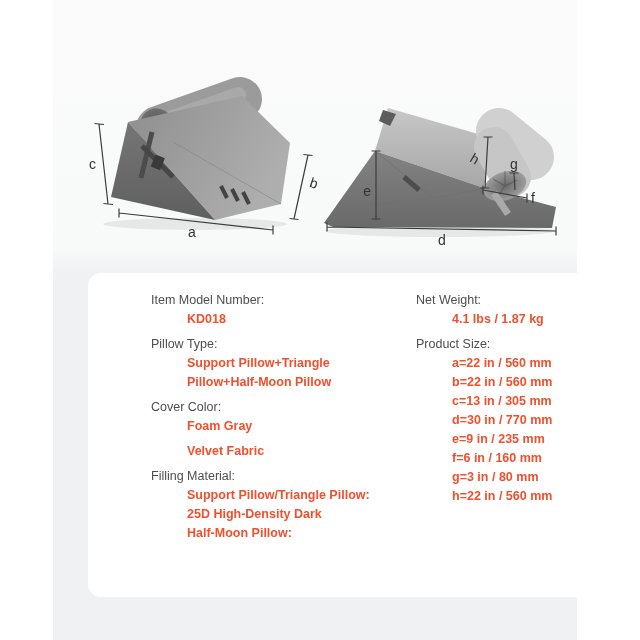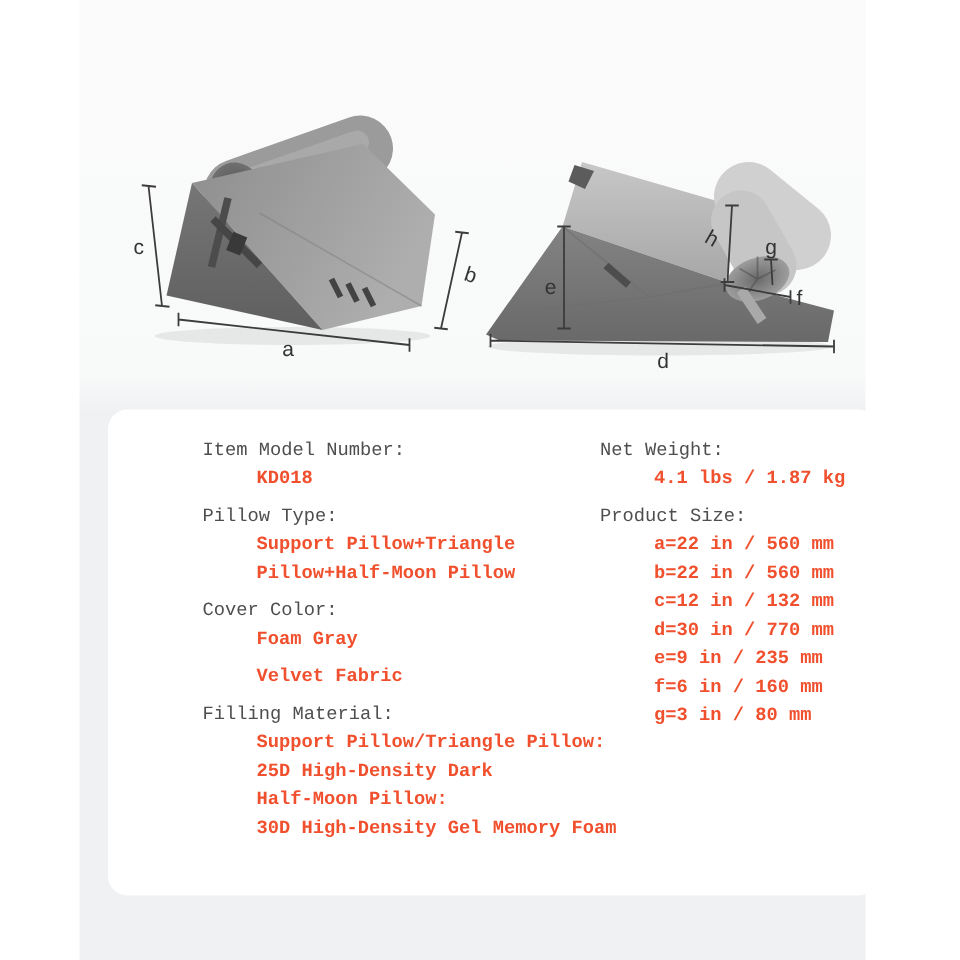--- a/index.html
+++ b/index.html
@@ -9,22 +9,22 @@
     font-family:"Liberation Sans",sans-serif;
     --accent:#f0502d;
     --label-color:#4e4e4e;
   }
   .panel{
     position:absolute;left:53px;top:0;width:524px;height:640px;
     background:linear-gradient(180deg,#fbfbfb 0%,#f8f9f9 39%,#f0f1f2 43%,#f0f1f2 100%);
   }
   .photo{position:absolute;left:0;top:0;}
   .card{
-    position:absolute;left:72px;top:273px;width:513px;height:324px;
-    background:#ffffff;border-radius:13px;font-family:Liberation Mono, monospace;
+    position:absolute;left:88px;top:273px;width:513px;height:324px;
+    background:#ffffff;border-radius:13px;
   }
   .col{position:absolute;top:18px;}
   .col-left{left:63px;width:258px;}
   .col-right{left:328px;width:150px;}
   .spec-group{margin-bottom:6px;}
   .spec-label{font-size:12.5px;line-height:19px;color:var(--label-color);white-space:nowrap;}
   .spec-value{font-size:12.5px;line-height:19px;color:var(--accent);font-weight:bold;white-space:nowrap;margin-left:36px;}
   .dim-line{stroke:#3c3c3c;stroke-width:1.2;fill:none;}
   .dim-label{font-size:14px;fill:#333333;}
 </style>
@@ -133,32 +133,32 @@
         <div class="spec-value">Foam Gray</div>
       </div>
       <div class="spec-group">
         <div class="spec-value">Velvet Fabric</div>
       </div>
       <div class="spec-group">
         <div class="spec-label">Filling Material:</div>
         <div class="spec-value">Support Pillow/Triangle Pillow:</div>
         <div class="spec-value">25D High-Density Dark</div>
         <div class="spec-value">Half-Moon Pillow:</div>
-        <div class="spec-value">30D High-Density Gel Memory Foam</div>
       </div>
     </div>
   <div class="col col-right">
       <div class="spec-group">
         <div class="spec-label">Net Weight:</div>
         <div class="spec-value">4.1 lbs / 1.87 kg</div>
       </div>
       <div class="spec-group">
         <div class="spec-label">Product Size:</div>
         <div class="spec-value">a=22 in / 560 mm</div>
         <div class="spec-value">b=22 in / 560 mm</div>
-        <div class="spec-value">c=12 in / 132 mm</div>
+        <div class="spec-value">c=13 in / 305 mm</div>
         <div class="spec-value">d=30 in / 770 mm</div>
         <div class="spec-value">e=9 in / 235 mm</div>
         <div class="spec-value">f=6 in / 160 mm</div>
         <div class="spec-value">g=3 in / 80 mm</div>
+        <div class="spec-value">h=22 in / 560 mm</div>
       </div>
     </div>
 </div>
 
 </body></html>

